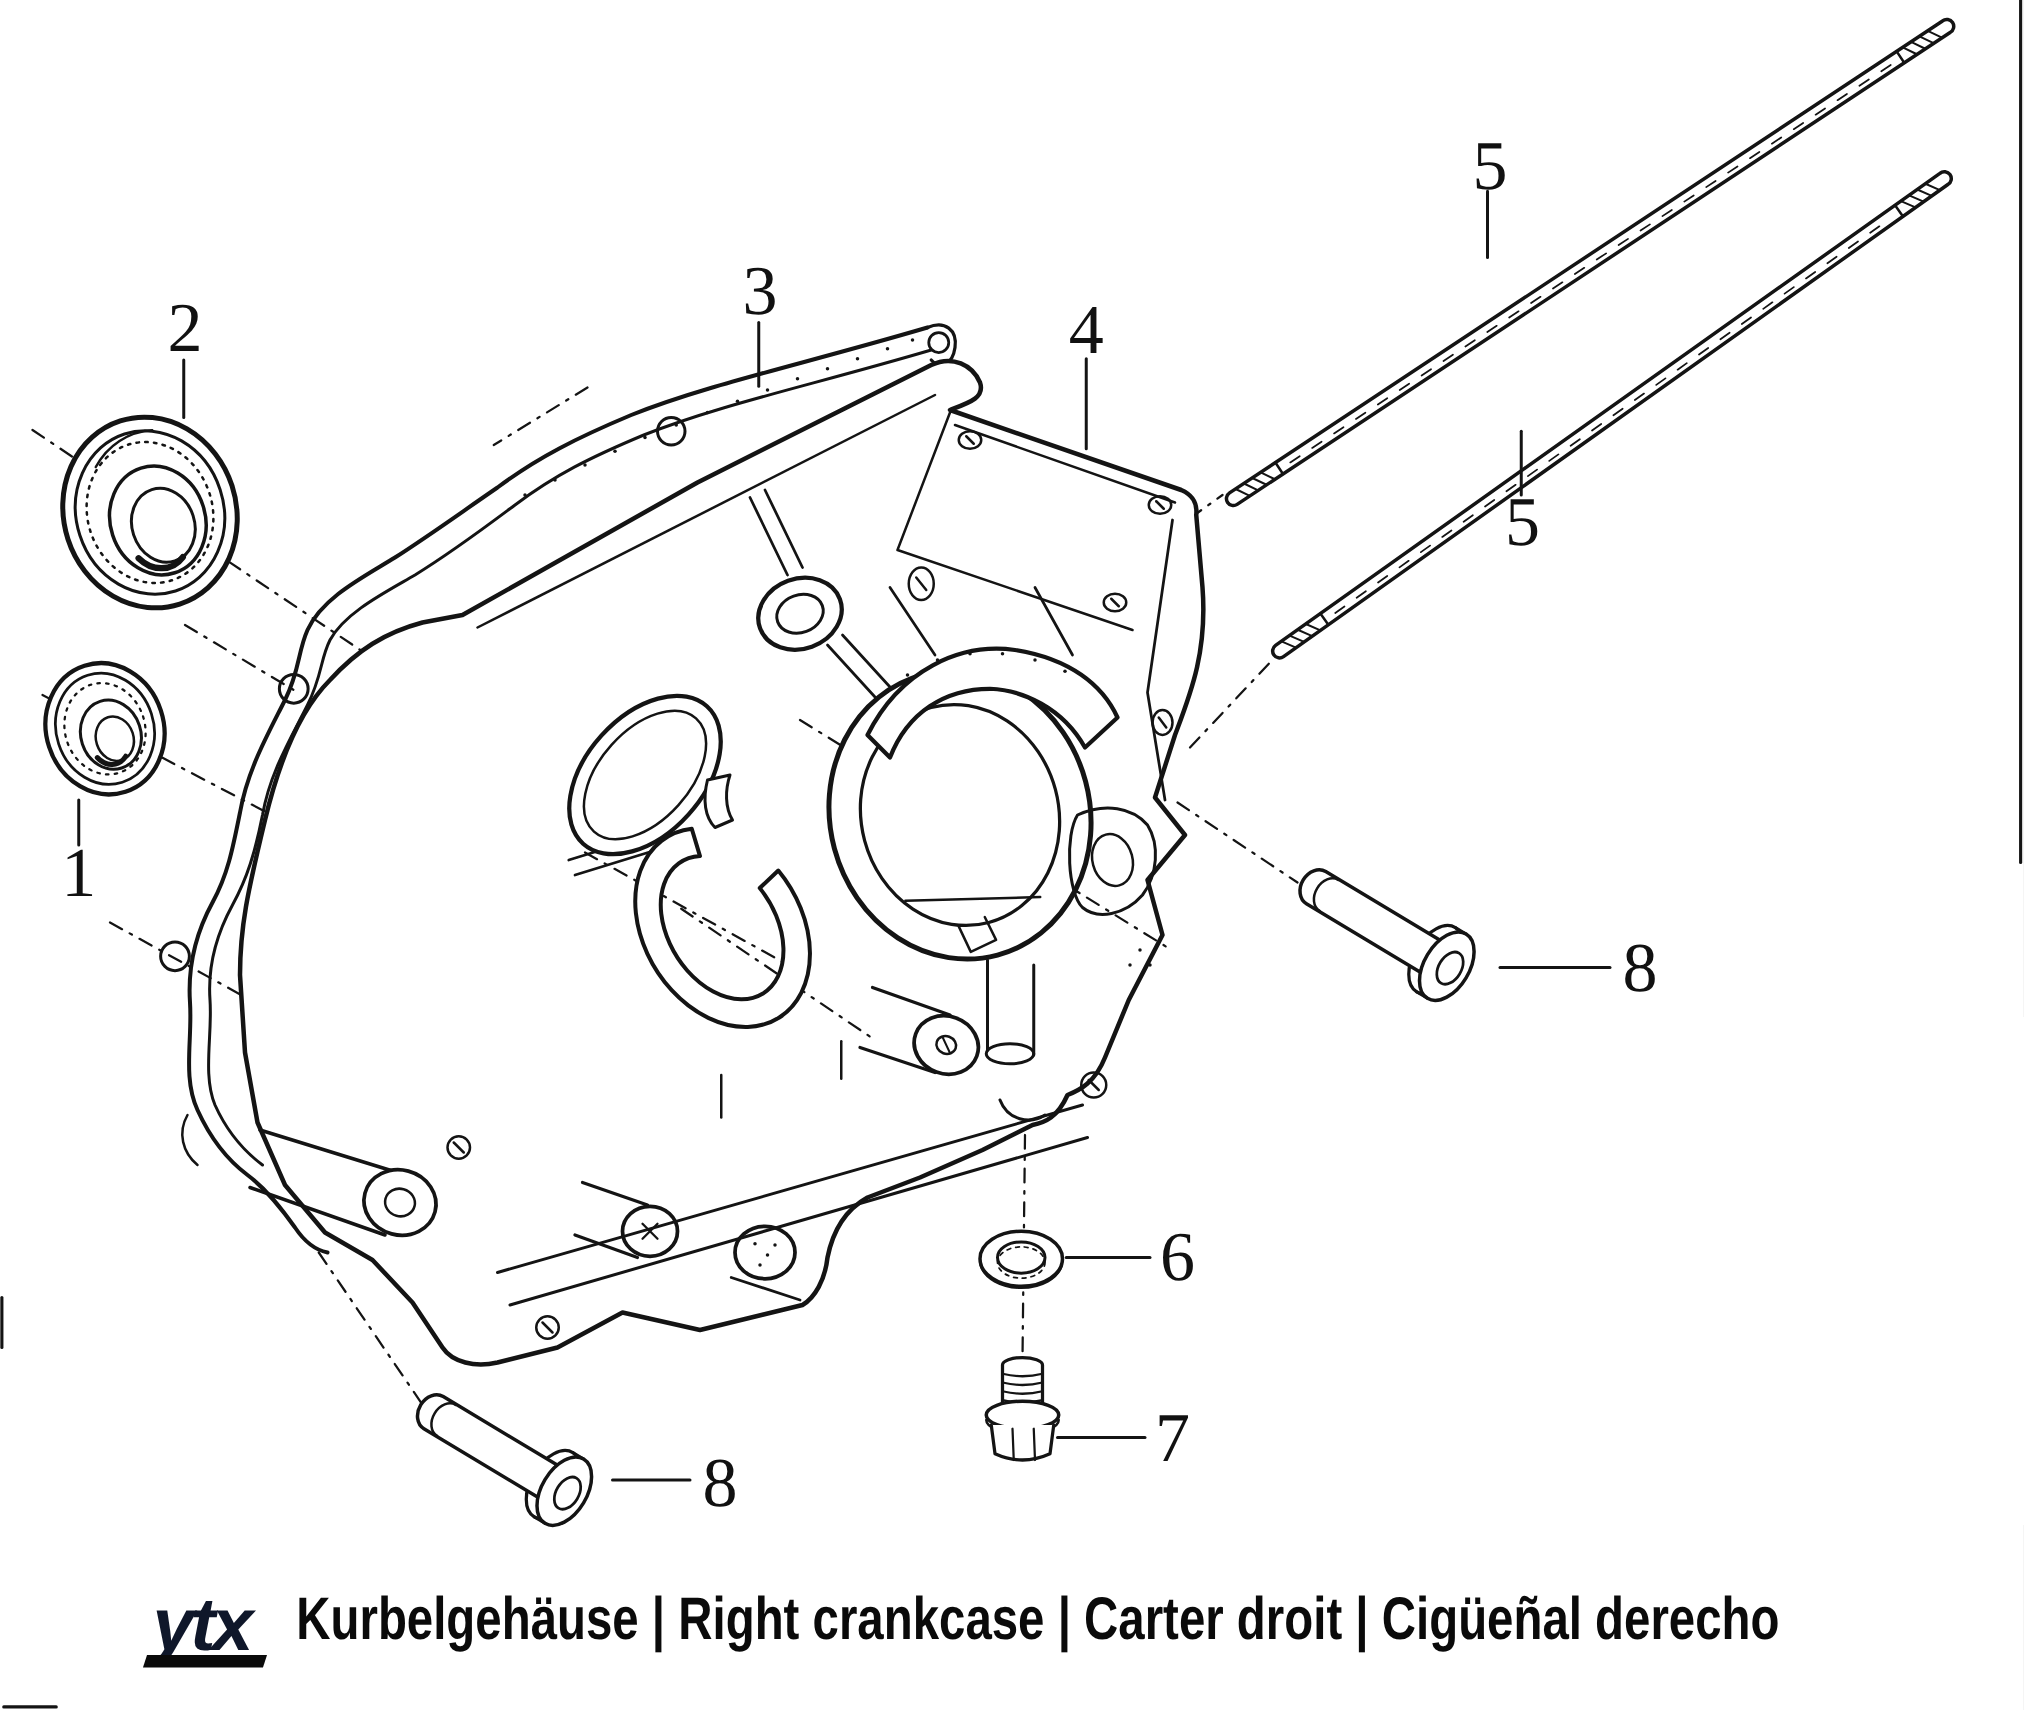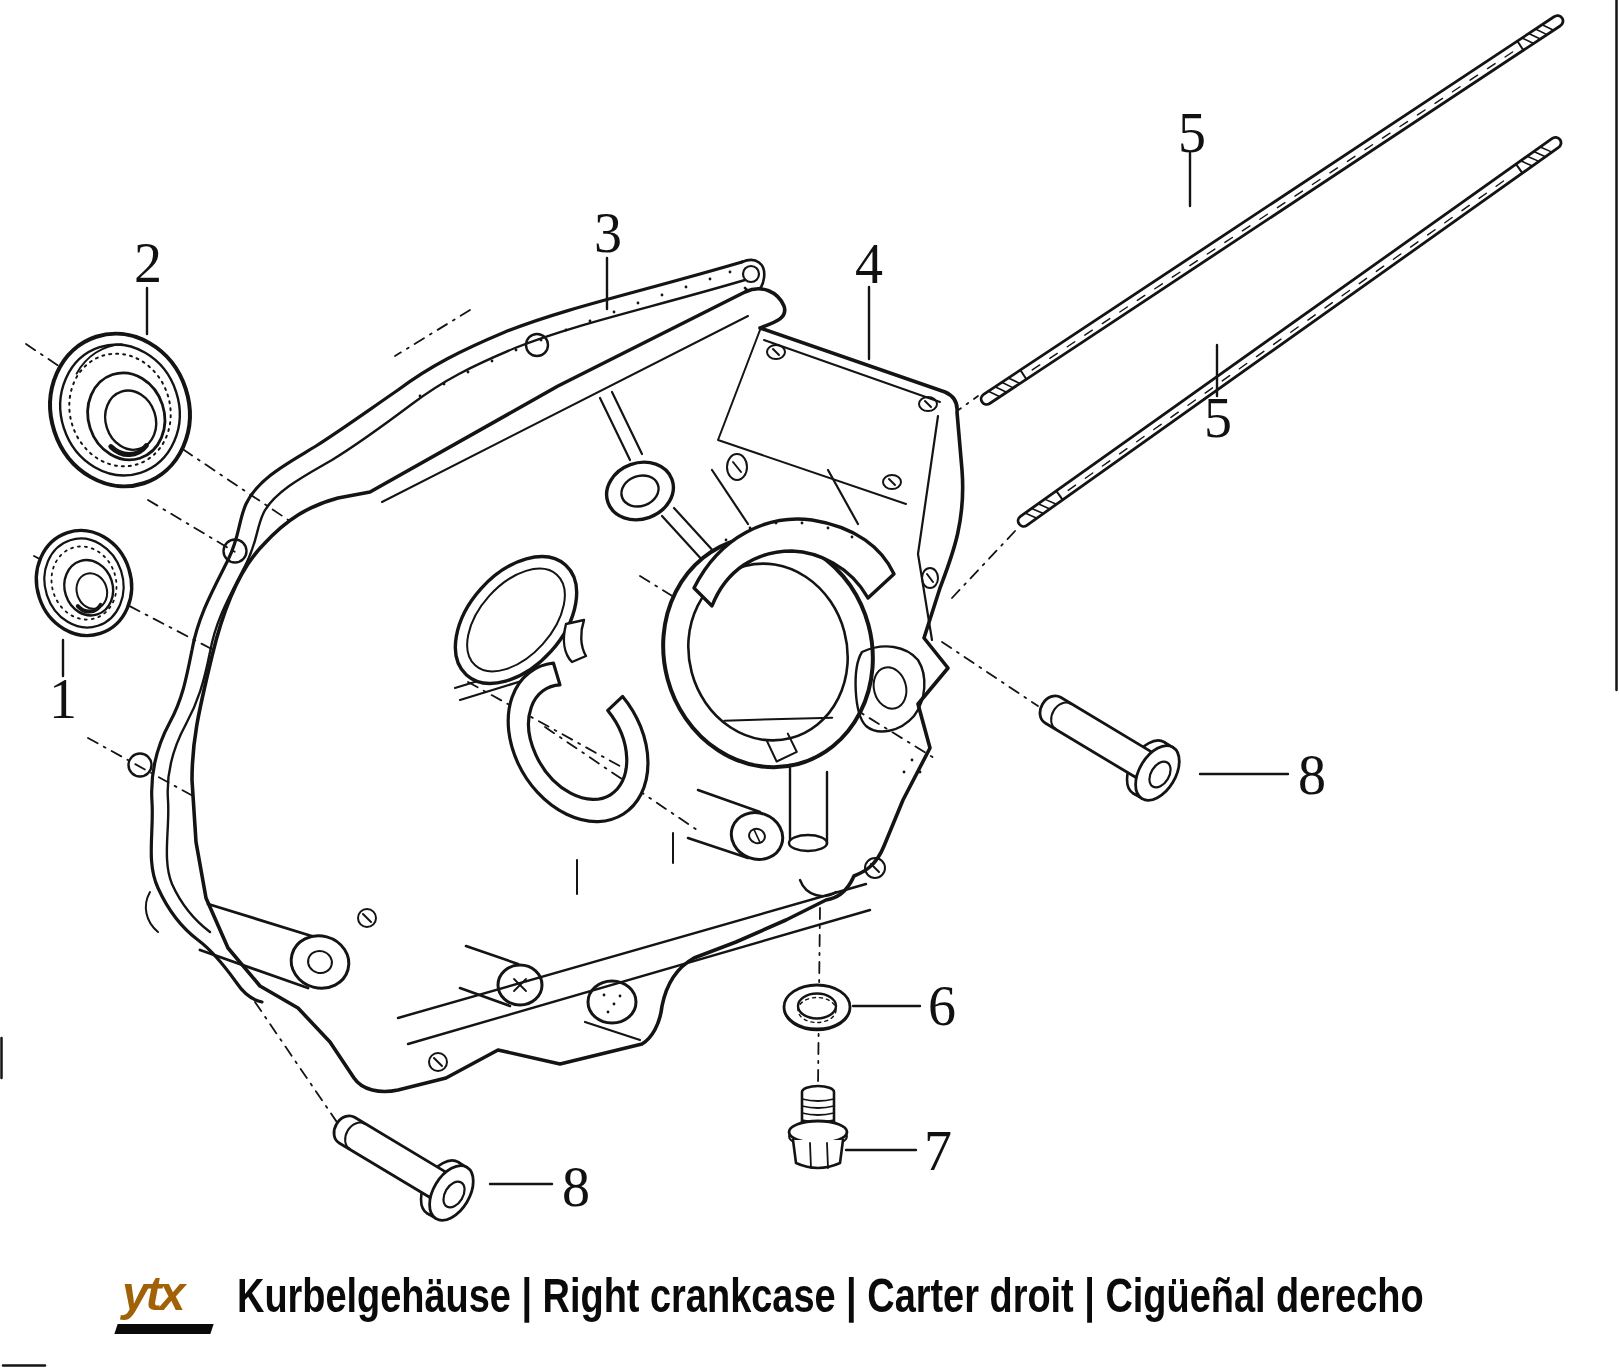--- a/index.html
+++ b/index.html
@@ -5,22 +5,22 @@
   html,body{margin:0;padding:0;background:#e8e8e8;}
   #page{position:relative;width:1619px;height:1368px;background:#ffffff;overflow:hidden;
         font-family:"Liberation Sans", sans-serif;}
   #art{position:absolute;left:0;top:0;width:1619px;height:1368px;}
   .callout{position:absolute;transform:translate(-50%,-50%);
            font-family:"Liberation Serif","DejaVu Serif",serif;
            font-size:56px;font-weight:400;color:#111;line-height:1;user-select:none;}
   #footer{position:absolute;left:0;top:1262px;width:1619px;height:90px;}
   #brand{position:absolute;left:122px;top:8px;
          font-family:"Liberation Sans","DejaVu Sans",sans-serif;
-         font-weight:900;font-style:italic;font-size:48px;line-height:1;
-         letter-spacing:-3px;color:#a16207;}
+         font-weight:900;font-style:italic;font-size:60px;line-height:1;
+         letter-spacing:-3px;color:#0f172a;}
   #brand-underline{position:absolute;left:116px;top:62px;width:96px;height:10px;
          background:#0a0a0a;transform:skewX(-18deg);}
   #caption{position:absolute;left:237px;top:8px;white-space:nowrap;
          font-family:"Liberation Sans","DejaVu Sans",sans-serif;
          font-weight:700;font-size:48px;line-height:1.1;color:#0a0a0a;
          transform:scaleX(0.79);transform-origin:left center;}
 </style>
 </head>
 <body>
 

